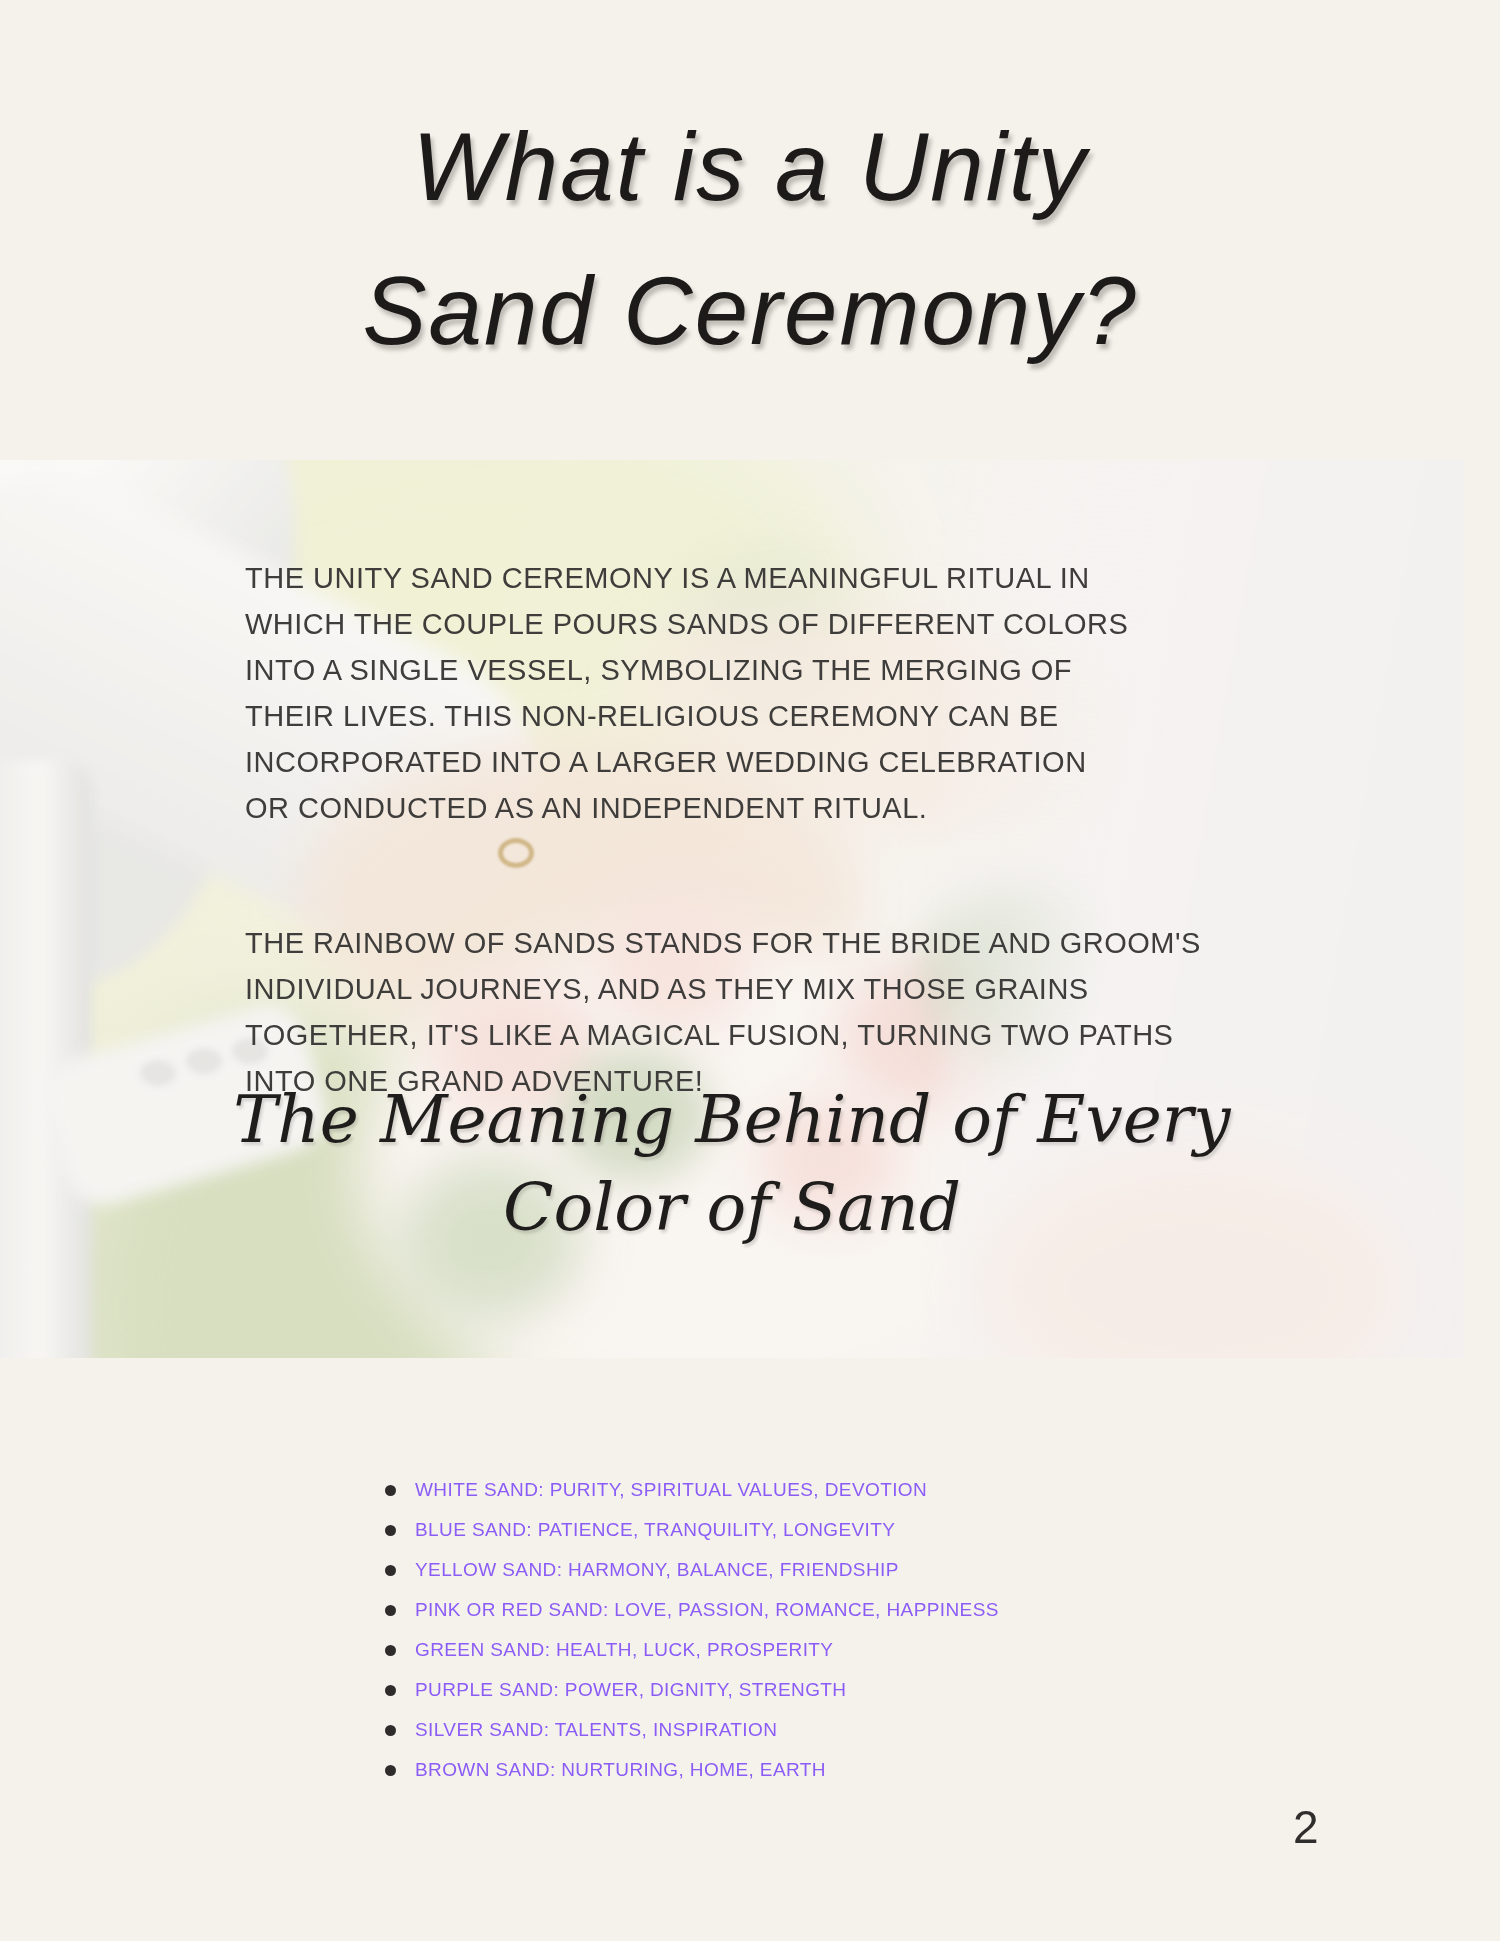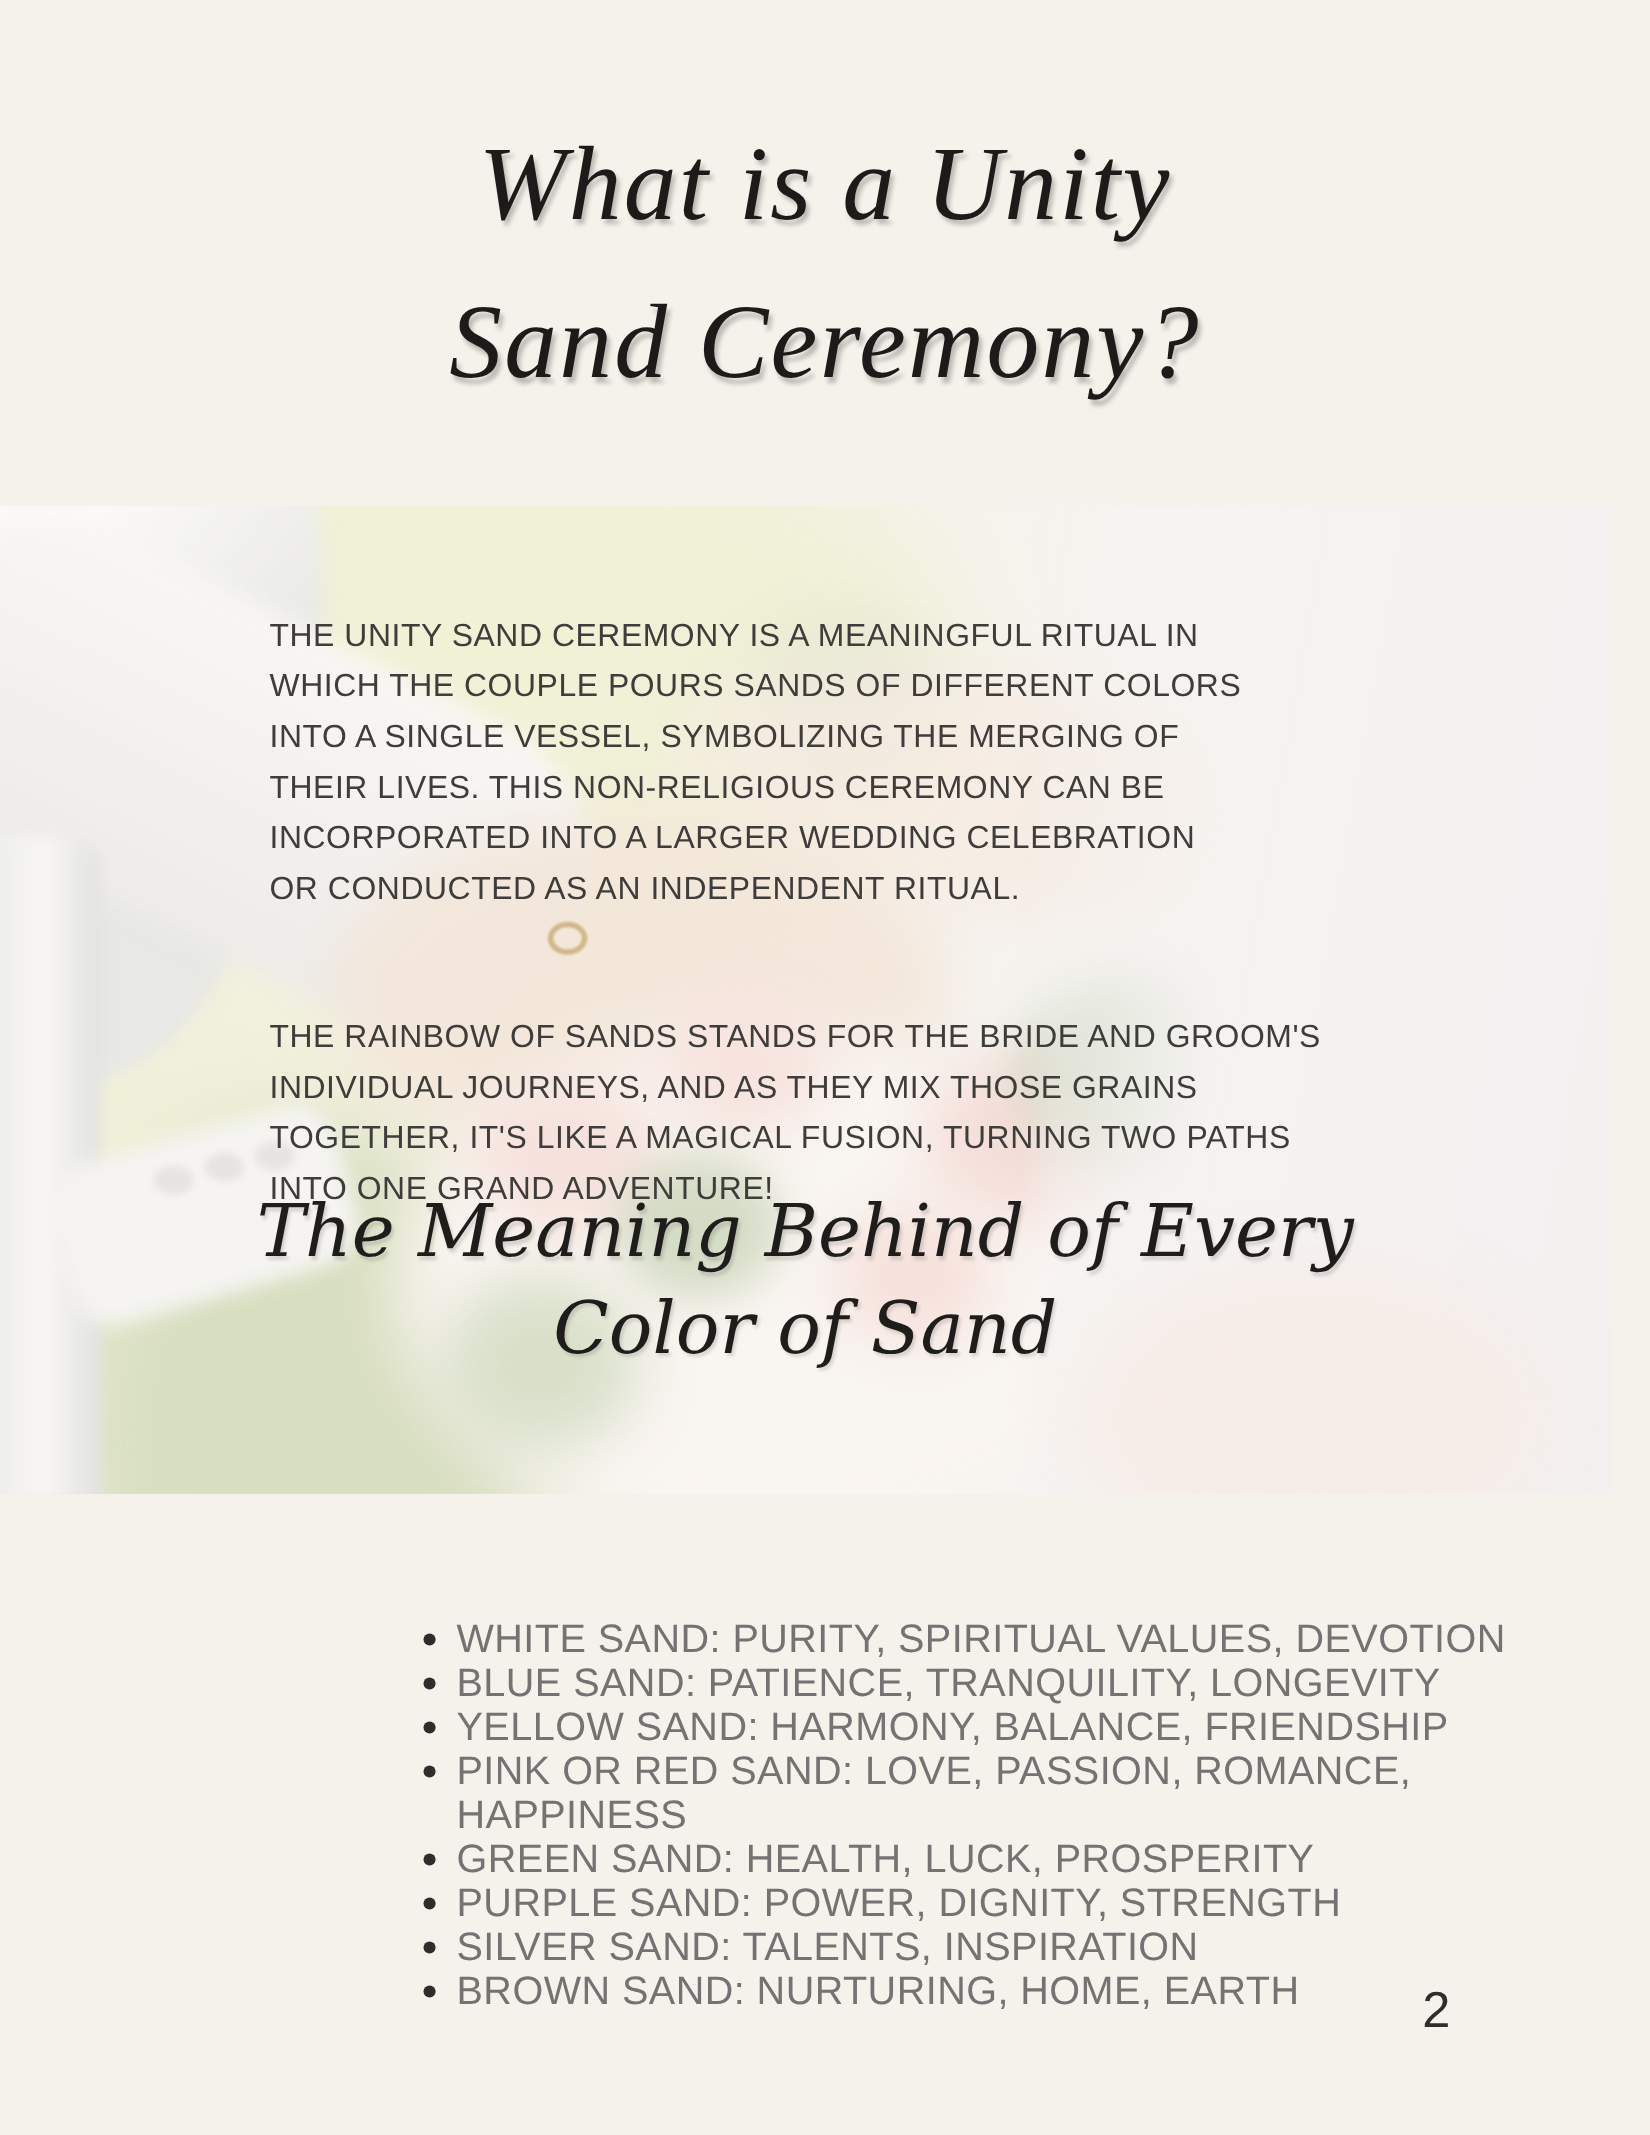--- a/index.html
+++ b/index.html
@@ -6,21 +6,21 @@
   body { font-family:"Liberation Sans", sans-serif; background:#e9e6df; }
 
   .page {
     position:relative; width:1500px; height:1941px;
     background:#f5f2ec; overflow:hidden; margin:0 auto;
   }
 
   
   .title-block { height:365px; padding-top:95px; text-align:center; }
   .title-line {
-    font-family:Liberation Serif, serif; font-style:italic; font-weight:400;
+    font-family:Liberation Sans, sans-serif; font-style:italic; font-weight:400;
     font-size:96px; line-height:144px; color:#1c1b1a; letter-spacing:2px;
     text-shadow:3px 5px 4px rgba(60,55,50,.30);
   }
 
   
   .photo {
     position:relative; width:1464px; height:898px; overflow:hidden;
     background:linear-gradient(105deg,#ecefc9 0%,#f0f1d8 25%,#f3f3ea 45%,#f6f4f1 65%,#f3f1f2 100%);
   }
   .blob { position:absolute; border-radius:50%; }
@@ -66,22 +66,22 @@
     position:absolute; left:0; right:0; top:616px; text-align:center;
     font-family:"DejaVu Serif", serif; font-style:italic; font-weight:400;
     font-size:66px; line-height:88px; color:#1e1d1c;
     text-shadow:2px 3px 3px rgba(60,55,50,.18);
   }
 
   
   .list-section { padding-top:112px; }
   .sand-list { margin:0; padding:0; list-style:none; margin-left:383px; width:1020px; }
   .sand-list li {
-    position:relative; padding-left:32px; font-size:36px; line-height:40px;
-    color:#737373; letter-spacing:.4px;
+    position:relative; padding-left:32px; font-size:19px; line-height:40px;
+    color:#8b5cf6; letter-spacing:.4px;
   }
   .sand-list li::before {
     content:""; position:absolute; left:2px; top:15px;
     width:11px; height:11px; border-radius:50%; background:#2e2d2c;
   }
 
   
   .page-number {
     position:absolute; left:1293px; top:1800px;
     font-size:46px; color:#2f2e2d;

